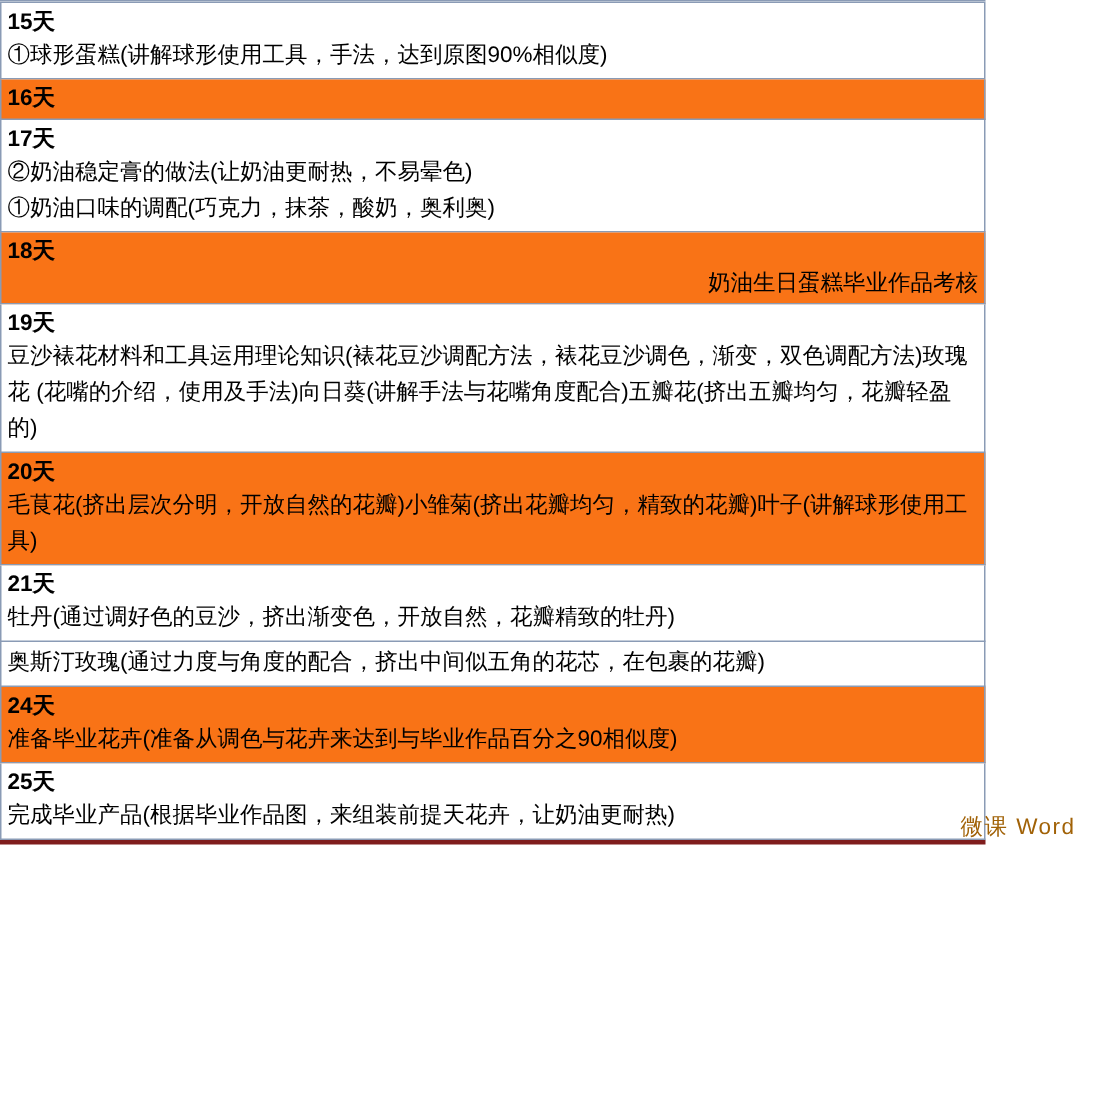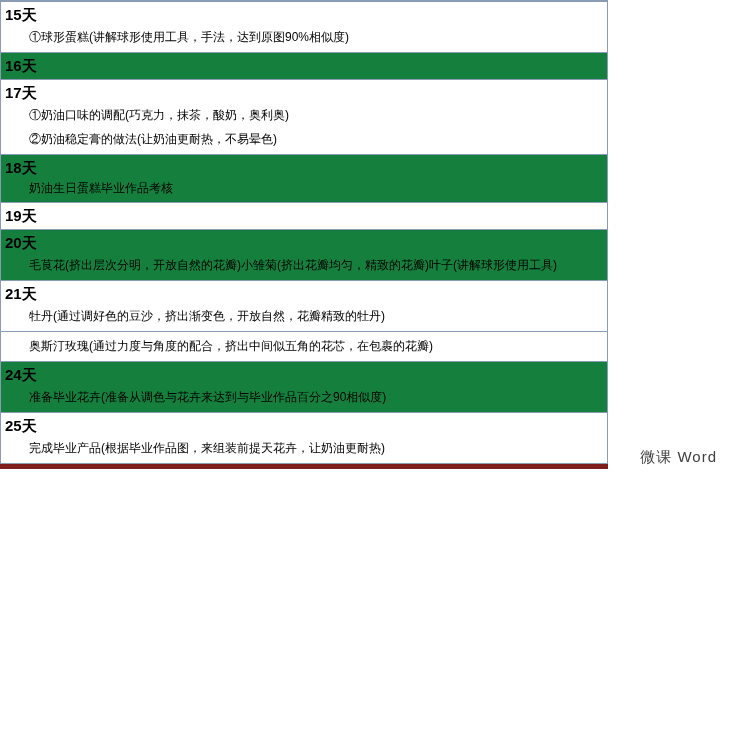--- a/index.html
+++ b/index.html
@@ -8,62 +8,62 @@
     background: #ffffff;
   }
   body {
     width: 735px;
     height: 744px;
     font-family: "Liberation Sans", sans-serif;
     color: #000000;
     overflow: hidden;
   }
   #schedule {
-    width: 608px;
+    width: 657px;
     border-top: 1px solid #8a9bb5;
-    border-bottom: 5px solid #7f1d1d;
+    border-bottom: 3px solid #7f1d1d;
     box-sizing: border-box;
   }
   .row {
     border-left: 1px solid #8a9bb5;
     border-right: 1px solid #8a9bb5;
     border-bottom: 1px solid #8a9bb5;
     box-sizing: border-box;
     padding: 2px 4px 3px 4px;
   }
   .row:first-child {
     border-top: 1px solid #8a9bb5;
   }
   .row.shade {
-    background: #15803d;
+    background: #f97316;
   }
   .row.plain {
     background: #ffffff;
   }
   .day {
     font-size: 15px;
     line-height: 21px;
     font-weight: bold;
     letter-spacing: 0px;
   }
   .body {
-    font-size: 12px;
+    font-size: 15px;
     line-height: 24px;
     letter-spacing: 0px;
-    margin-left: 24px;
   }
   .row.compact .body {
     line-height: 21px;
+    text-align: right;
   }
   .watermark {
     position: absolute;
     right: 18px;
     bottom: 2px;
     font-size: 15px;
-    color: #404040;
+    color: #a16207;
     letter-spacing: 1px;
     user-select: none;
   }
   .wrap {
     position: relative;
   }
 </style>
 </head>
 <body>
 
@@ -74,32 +74,35 @@
         <div class="body">
           <div>①球形蛋糕(讲解球形使用工具，手法，达到原图90%相似度)</div>
         </div>
       </div>
       <div class="row shade">
         <div class="day">16天</div>
       </div>
       <div class="row plain">
         <div class="day">17天</div>
         <div class="body">
+          <div>②奶油稳定膏的做法(让奶油更耐热，不易晕色)</div>
           <div>①奶油口味的调配(巧克力，抹茶，酸奶，奥利奥)</div>
-          <div>②奶油稳定膏的做法(让奶油更耐热，不易晕色)</div>
         </div>
       </div>
       <div class="row shade compact">
         <div class="day">18天</div>
         <div class="body">
           <div>奶油生日蛋糕毕业作品考核</div>
         </div>
       </div>
       <div class="row plain">
         <div class="day">19天</div>
+        <div class="body">
+          <div>豆沙裱花材料和工具运用理论知识(裱花豆沙调配方法，裱花豆沙调色，渐变，双色调配方法)玫瑰花 (花嘴的介绍，使用及手法)向日葵(讲解手法与花嘴角度配合)五瓣花(挤出五瓣均匀，花瓣轻盈的)</div>
+        </div>
       </div>
       <div class="row shade">
         <div class="day">20天</div>
         <div class="body">
           <div>毛茛花(挤出层次分明，开放自然的花瓣)小雏菊(挤出花瓣均匀，精致的花瓣)叶子(讲解球形使用工具)</div>
         </div>
       </div>
       <div class="row plain">
         <div class="day">21天</div>
         <div class="body">

